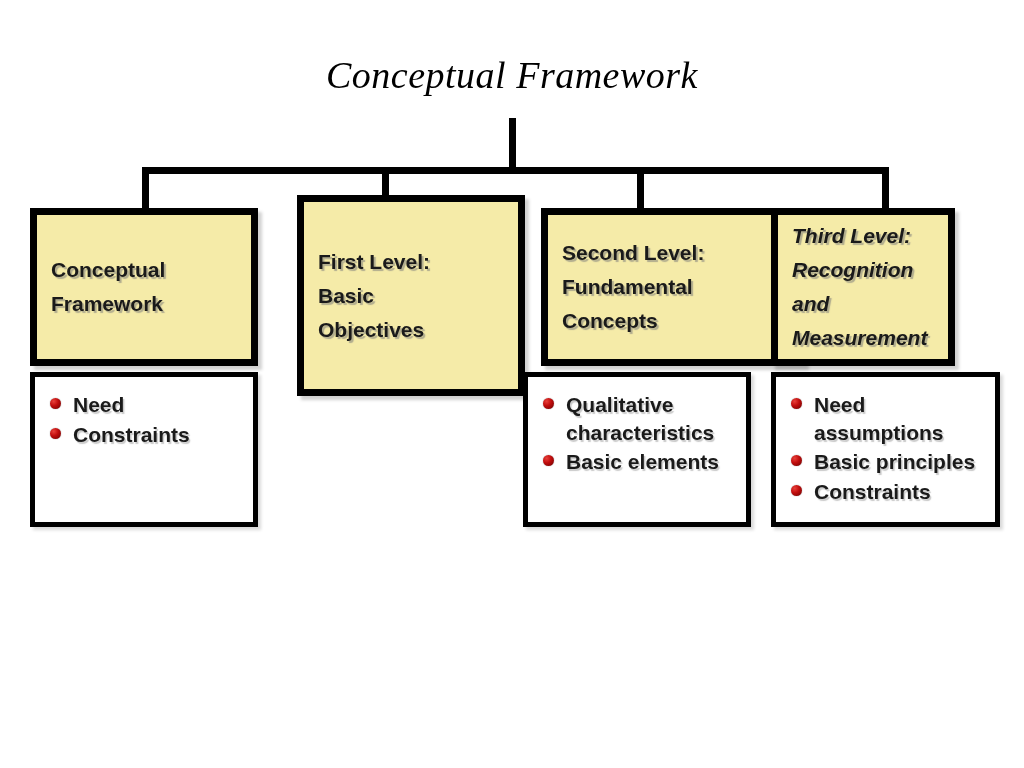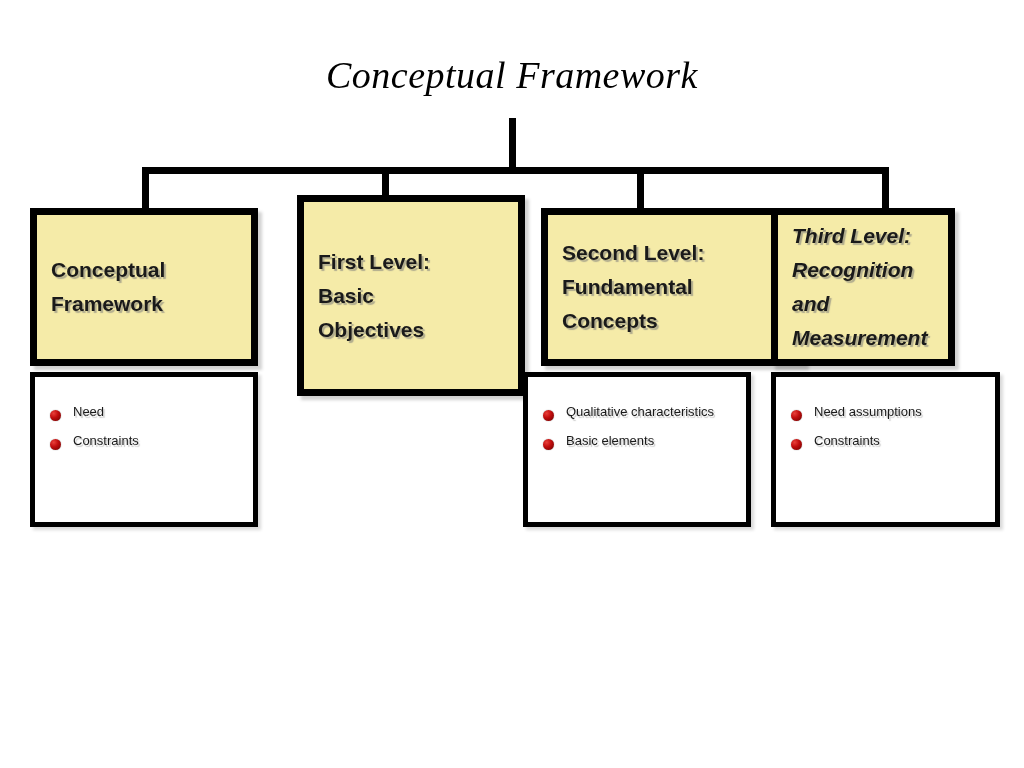--- a/index.html
+++ b/index.html
@@ -76,26 +76,27 @@
     box-shadow: 3px 3px 3px rgba(0,0,0,0.15);
   }
   .bullets {
     list-style: none;
     margin: 0;
     padding: 14px 8px 0 12px;
   }
   .bullets li {
     position: relative;
     padding-left: 26px;
-    margin: 12px 0 2px 0;
+    margin: 0 0 2px 0;
     font-family: "Liberation Sans", sans-serif;
-    font-size: 13px;
+    font-size: 21px;
     line-height: 1.32;
     color: #1a1a1a;
     text-shadow: 1.5px 1.5px 1px rgba(150,150,150,0.5);
+    font-weight: bold;
   }
   .bullets li .dot {
     position: absolute;
     left: 3px;
     top: 7px;
     width: 11px;
     height: 11px;
     border-radius: 50%;
     background: radial-gradient(circle at 33% 30%, #e8403a 0%, #c10d0d 42%, #8a0505 78%, #4d0202 100%);
     box-shadow: 0 0 1px rgba(0,0,0,0.6);
@@ -164,18 +165,22 @@
 Measurement</div>
   </div>
   <div class="list-box" style="left:771px; top:372px; width:229px; height:155px;">
     <ul class="bullets">
       <li>
         <span class="dot"></span>
         <span>Need assumptions</span>
       </li>
       <li>
         <span class="dot"></span>
+        <span>Basic principles</span>
+      </li>
+      <li>
+        <span class="dot"></span>
         <span>Constraints</span>
       </li>
     </ul>
   </div>
 
 </div>
 
 </body></html>

